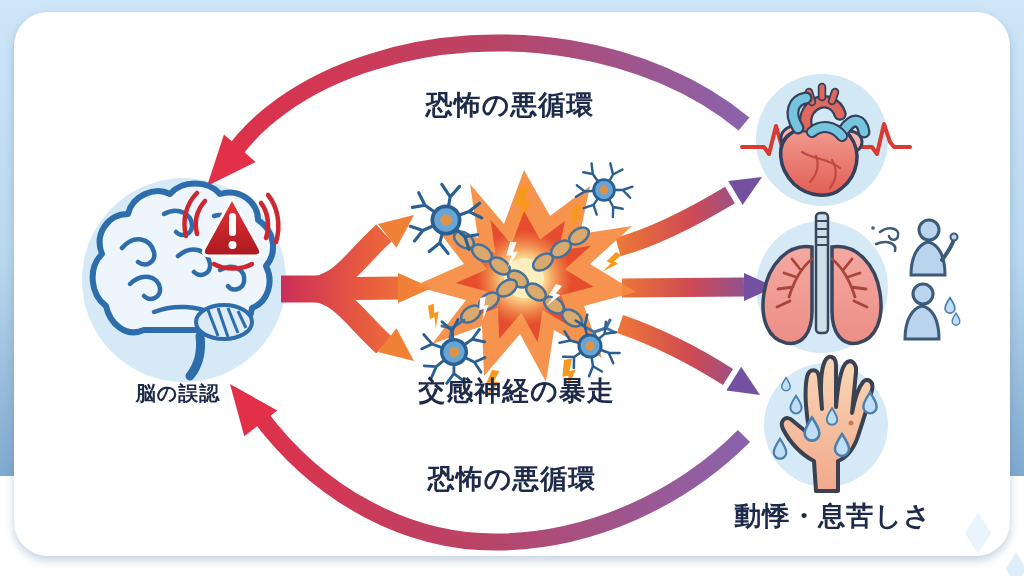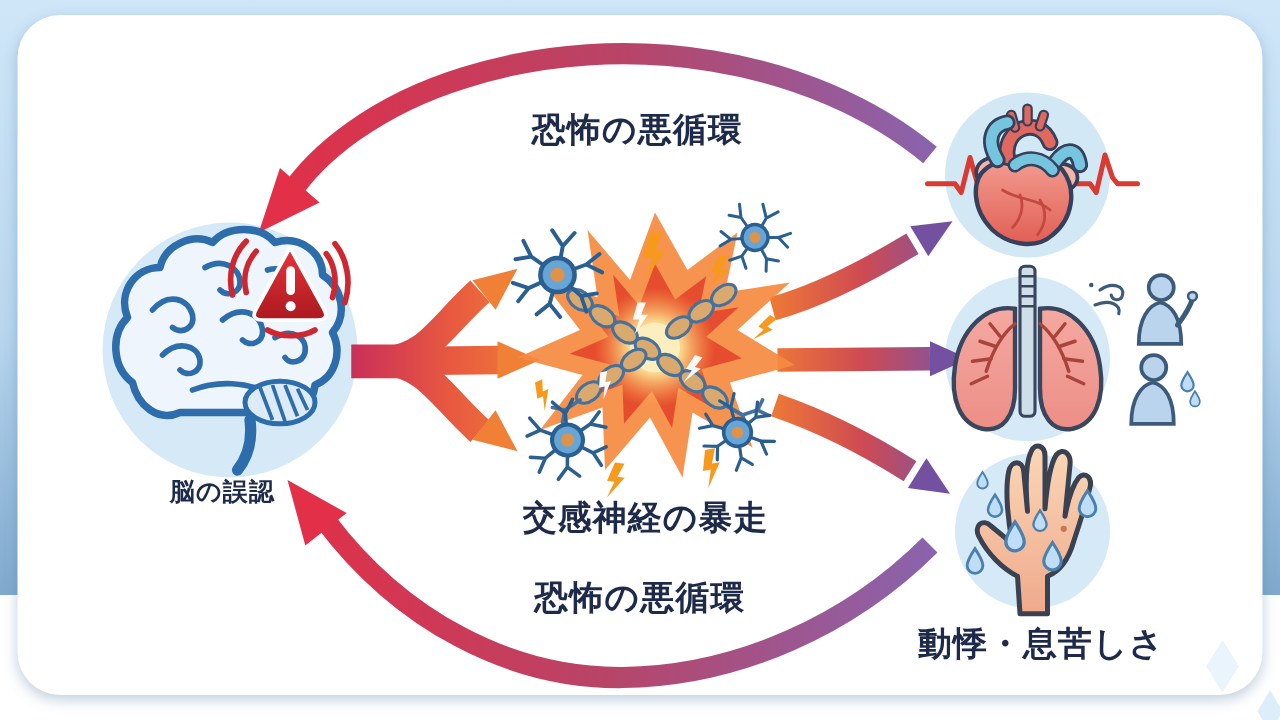--- a/index.html
+++ b/index.html
@@ -5,21 +5,21 @@
   html,body{margin:0;padding:0;}
   body{width:1024px;height:576px;overflow:hidden;font-family:"DejaVu Sans","Liberation Sans",sans-serif;}
   .frame{position:relative;width:1024px;height:476px;background:linear-gradient(180deg,#cfe6f8 0%,#b9d7ef 55%,#7fa9cd 100%);}
   .card{position:absolute;left:14px;top:12px;width:996px;height:544px;background:#ffffff;border-radius:34px;
         box-shadow:0 4px 10px rgba(80,120,160,.35);z-index:1;}
   svg.diagram{position:absolute;left:0;top:0;z-index:2;}
   .lbl{position:absolute;z-index:5;font-weight:bold;color:#1e2a4a;text-align:center;letter-spacing:1px;font-size:27px;line-height:1.1;}
   .lbl-top{left:394px;top:90px;width:232px;}
   .lbl-bottom{left:392px;top:464px;width:240px;}
   .lbl-brain{left:68px;top:382px;width:220px;font-size:20px;}
-  .lbl-center{left:384px;top:400px;width:265px;}
+  .lbl-center{left:384px;top:376px;width:265px;}
   .lbl-symptoms{left:708px;top:487px;width:250px;margin-top:14px;}
 </style>
 </head>
 <body>
 
 <div class="frame">
   <div class="card"></div>
 
   <svg class="diagram" width="1024" height="576" viewBox="0 0 1024 576">
     <defs>

